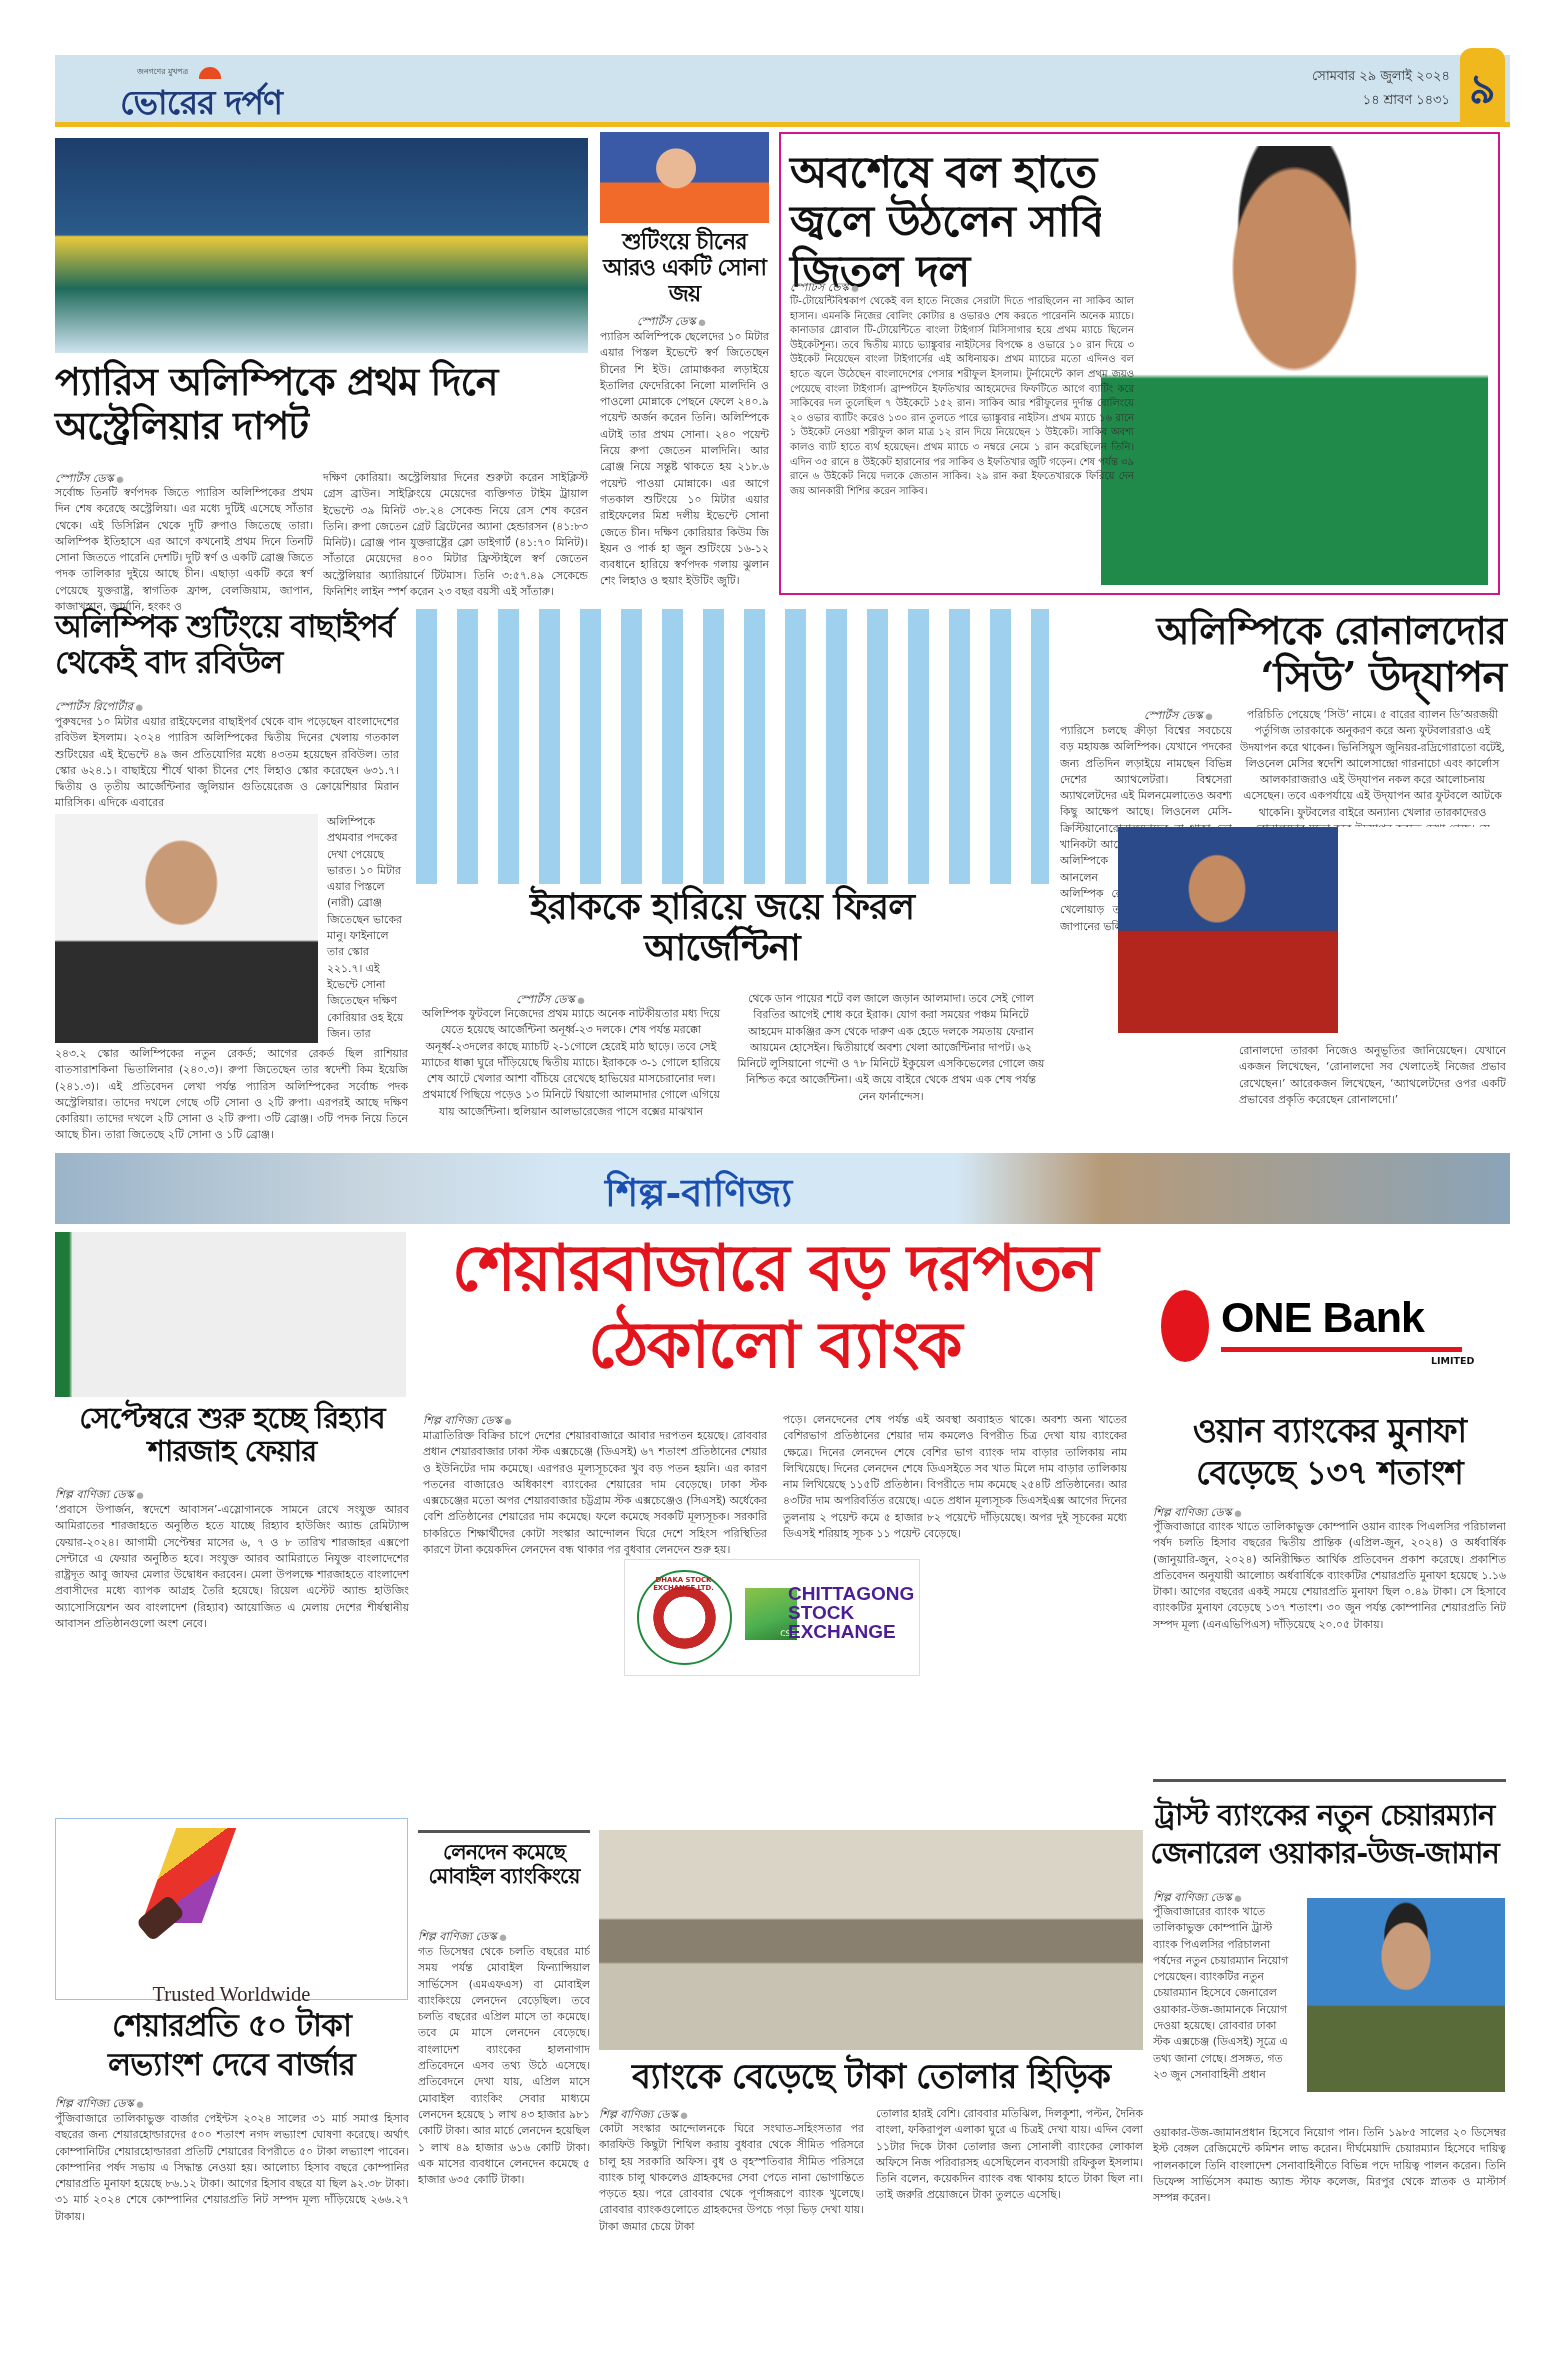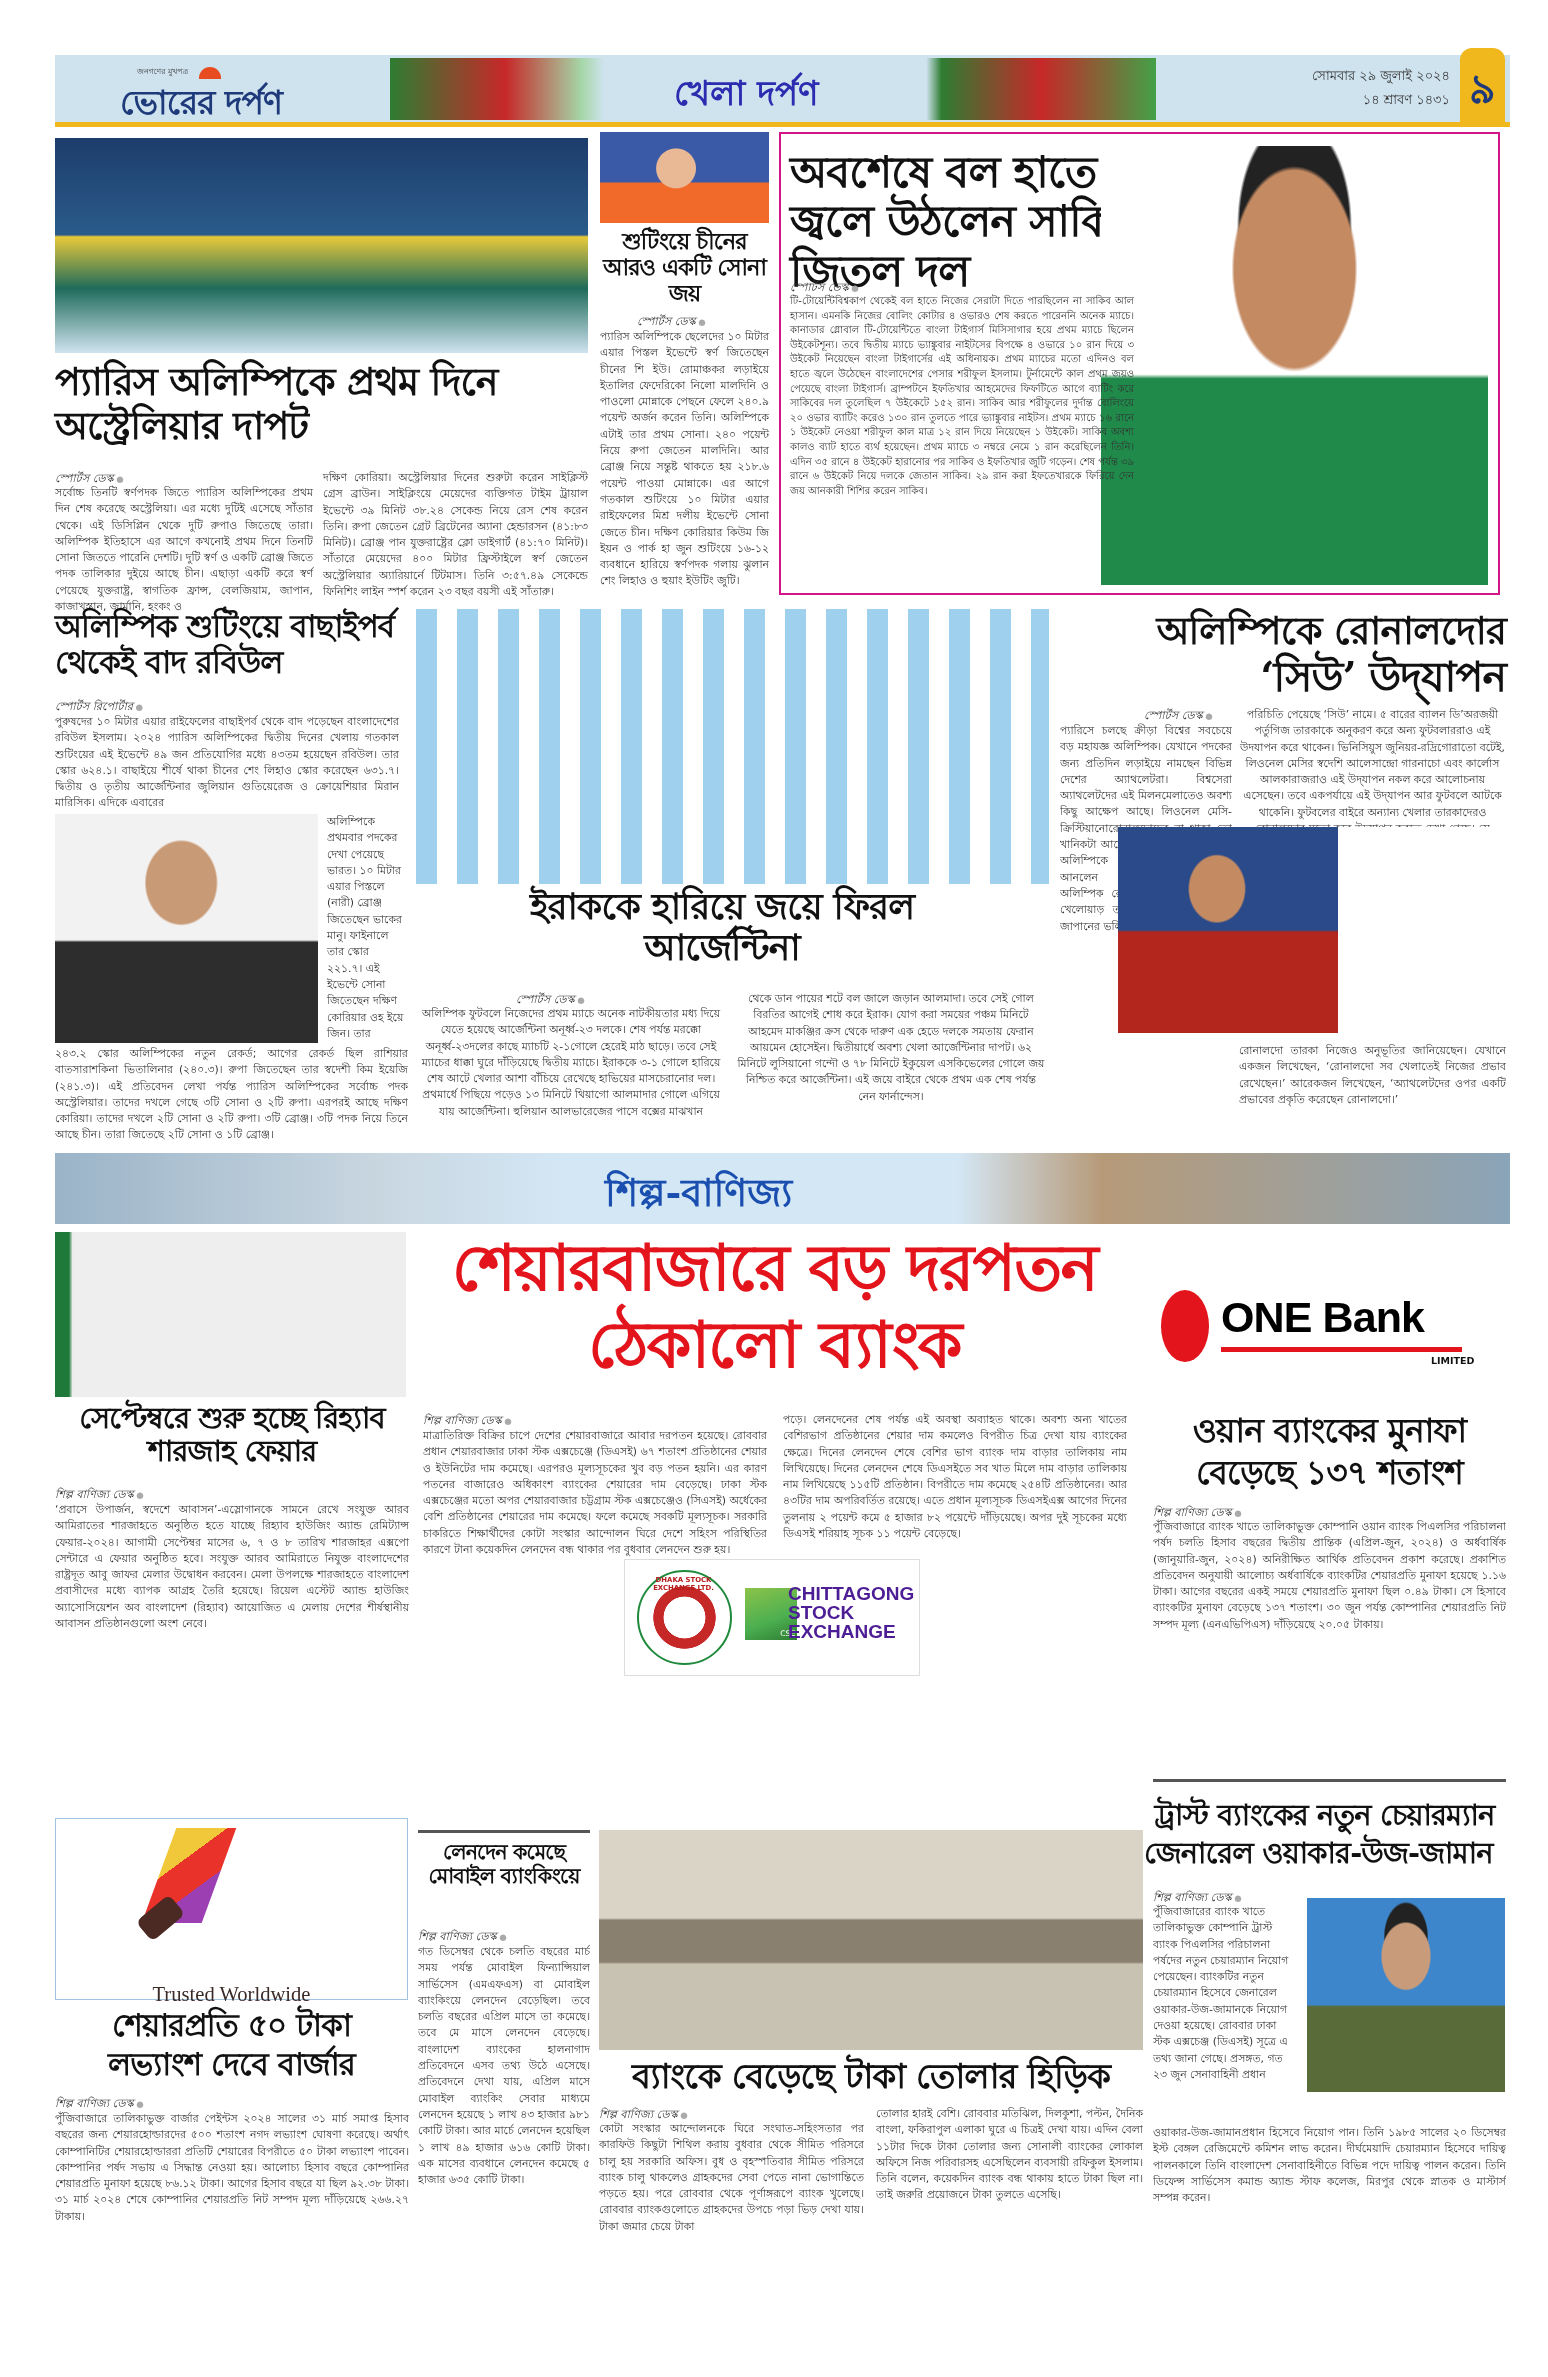--- a/index.html
+++ b/index.html
@@ -41,23 +41,20 @@
   .berger .bt { position: absolute; left: 0; width: 100%; top: 164px; text-align: center; font-family: "Liberation Serif", serif; font-size: 20.6px; color: #3a2a28; }
 </style>
 </head>
 <body>
 
 <div class="abs mast">
   <div class="abs logo">
     <span class="tag">জনগণের মুখপত্র</span>
     <span class="sun"></span>
     <span class="name">ভোরের দর্পণ</span>
-  </div>
-  <div class="abs banner">
-    <span class="title">খেলা দর্পণ</span>
   </div>
   <div class="abs dateblk">
     <div>সোমবার ২৯ জুলাই ২০২৪</div>
     <div>১৪ শ্রাবণ ১৪৩১</div>
   </div>
   <div class="abs pagenum">৯</div>
 </div>
 
 <div class="abs photo" style="left:55px;top:138px;width:533px;height:215px;background:linear-gradient(180deg,#1d3d6b 0%,#2a5b8a 45%,#e8c93a 46%,#1f6b5b 70%,#cfe3ef 100%);"></div>
 <div class="abs hl" style="left:55px;top:360px;width:533px;font-size:38px;">প্যারিস অলিম্পিকে প্রথম দিনে অস্ট্রেলিয়ার দাপট</div>
@@ -134,21 +131,21 @@
 <div class="abs by" style="left:55px;top:1486px;">শিল্প বাণিজ্য ডেস্ক</div>
 <div class="abs body" style="left:55px;top:1502px;width:354px;height:303px;overflow:hidden;">‘প্রবাসে উপার্জন, স্বদেশে আবাসন’-এস্লোগানকে সামনে রেখে সংযুক্ত আরব আমিরাতের শারজাহতে অনুষ্ঠিত হতে যাচ্ছে রিহ্যাব হাউজিং অ্যান্ড রেমিট্যান্স ফেয়ার-২০২৪। আগামী সেপ্টেম্বর মাসের ৬, ৭ ও ৮ তারিখ শারজাহর এক্সপো সেন্টারে এ ফেয়ার অনুষ্ঠিত হবে। সংযুক্ত আরব আমিরাতে নিযুক্ত বাংলাদেশের রাষ্ট্রদূত আবু জাফর মেলার উদ্বোধন করবেন। মেলা উপলক্ষে শারজাহতে বাংলাদেশ প্রবাসীদের মধ্যে ব্যাপক আগ্রহ তৈরি হয়েছে। রিয়েল এস্টেট অ্যান্ড হাউজিং অ্যাসোসিয়েশন অব বাংলাদেশ (রিহ্যাব) আয়োজিত এ মেলায় দেশের শীর্ষস্থানীয় আবাসন প্রতিষ্ঠানগুলো অংশ নেবে।</div>
 
 <div class="abs hl" style="left:1153px;top:1412px;width:353px;font-size:33px;text-align:center;">ওয়ান ব্যাংকের মুনাফা</div>
 <div class="abs hl" style="left:1153px;top:1454px;width:353px;font-size:33px;text-align:center;">বেড়েছে ১৩৭ শতাংশ</div>
 <div class="abs by" style="left:1153px;top:1504px;">শিল্প বাণিজ্য ডেস্ক</div>
 <div class="abs body" style="left:1153px;top:1519px;width:353px;height:249px;overflow:hidden;">পুঁজিবাজারে ব্যাংক খাতে তালিকাভুক্ত কোম্পানি ওয়ান ব্যাংক পিএলসির পরিচালনা পর্ষদ চলতি হিসাব বছরের দ্বিতীয় প্রান্তিক (এপ্রিল-জুন, ২০২৪) ও অর্ধবার্ষিক (জানুয়ারি-জুন, ২০২৪) অনিরীক্ষিত আর্থিক প্রতিবেদন প্রকাশ করেছে। প্রকাশিত প্রতিবেদন অনুযায়ী আলোচ্য অর্ধবার্ষিকে ব্যাংকটির শেয়ারপ্রতি মুনাফা হয়েছে ১.১৬ টাকা। আগের বছরের একই সময়ে শেয়ারপ্রতি মুনাফা ছিল ০.৪৯ টাকা। সে হিসাবে ব্যাংকটির মুনাফা বেড়েছে ১৩৭ শতাংশ। ৩০ জুন পর্যন্ত কোম্পানির শেয়ারপ্রতি নিট সম্পদ মূল্য (এনএভিপিএস) দাঁড়িয়েছে ২০.০৫ টাকায়।</div>
 
 <div class="abs rule" style="left:1153px;top:1779px;width:353px;height:2.6px;"></div>
 <div class="abs hl" style="left:1144px;top:1799px;width:361px;font-size:29px;text-align:center;">ট্রাস্ট ব্যাংকের নতুন চেয়ারম্যান</div>
-<div class="abs hl" style="left:1144px;top:1837px;width:361px;font-size:29px;">জেনারেল ওয়াকার-উজ-জামান</div>
+<div class="abs hl" style="left:1144px;top:1837px;width:361px;font-size:29px;text-align:center;">জেনারেল ওয়াকার-উজ-জামান</div>
 <div class="abs by" style="left:1153px;top:1889px;">শিল্প বাণিজ্য ডেস্ক</div>
 <div class="abs body" style="left:1153px;top:1904px;width:138px;height:215px;overflow:hidden;text-align:left;">পুঁজিবাজারের ব্যাংক খাতে তালিকাভুক্ত কোম্পানি ট্রাস্ট ব্যাংক পিএলসির পরিচালনা পর্ষদের নতুন চেয়ারম্যান নিয়োগ পেয়েছেন। ব্যাংকটির নতুন চেয়ারম্যান হিসেবে জেনারেল ওয়াকার-উজ-জামানকে নিয়োগ দেওয়া হয়েছে। রোববার ঢাকা স্টক এক্সচেঞ্জ (ডিএসই) সূত্রে এ তথ্য জানা গেছে। প্রসঙ্গত, গত ২৩ জুন সেনাবাহিনী প্রধান</div>
 <div class="abs photo" style="left:1307px;top:1898px;width:198px;height:194px;background:radial-gradient(ellipse at 50% 30%,#c89b7a 0 17%,transparent 18%),radial-gradient(ellipse at 50% 20%,#222 0 15%,transparent 16%),linear-gradient(180deg,#3d86cc 0 55%,#5a6b3a 56%);"></div>
 <div class="abs body" style="left:1153px;top:2125px;width:353px;height:198px;overflow:hidden;">ওয়াকার-উজ-জামানপ্রধান হিসেবে নিয়োগ পান। তিনি ১৯৮৫ সালের ২০ ডিসেম্বর ইস্ট বেঙ্গল রেজিমেন্টে কমিশন লাভ করেন। দীর্ঘমেয়াদি চেয়ারম্যান হিসেবে দায়িত্ব পালনকালে তিনি বাংলাদেশ সেনাবাহিনীতে বিভিন্ন পদে দায়িত্ব পালন করেন। তিনি ডিফেন্স সার্ভিসেস কমান্ড অ্যান্ড স্টাফ কলেজ, মিরপুর থেকে স্নাতক ও মাস্টার্স সম্পন্ন করেন।</div>
 
 <div class="abs berger" style="left:55px;top:1818px;width:353px;height:182px;">
   <span class="brush"></span>
   <span class="handle"></span>
   <span class="bt">Trusted Worldwide</span>
 </div>

